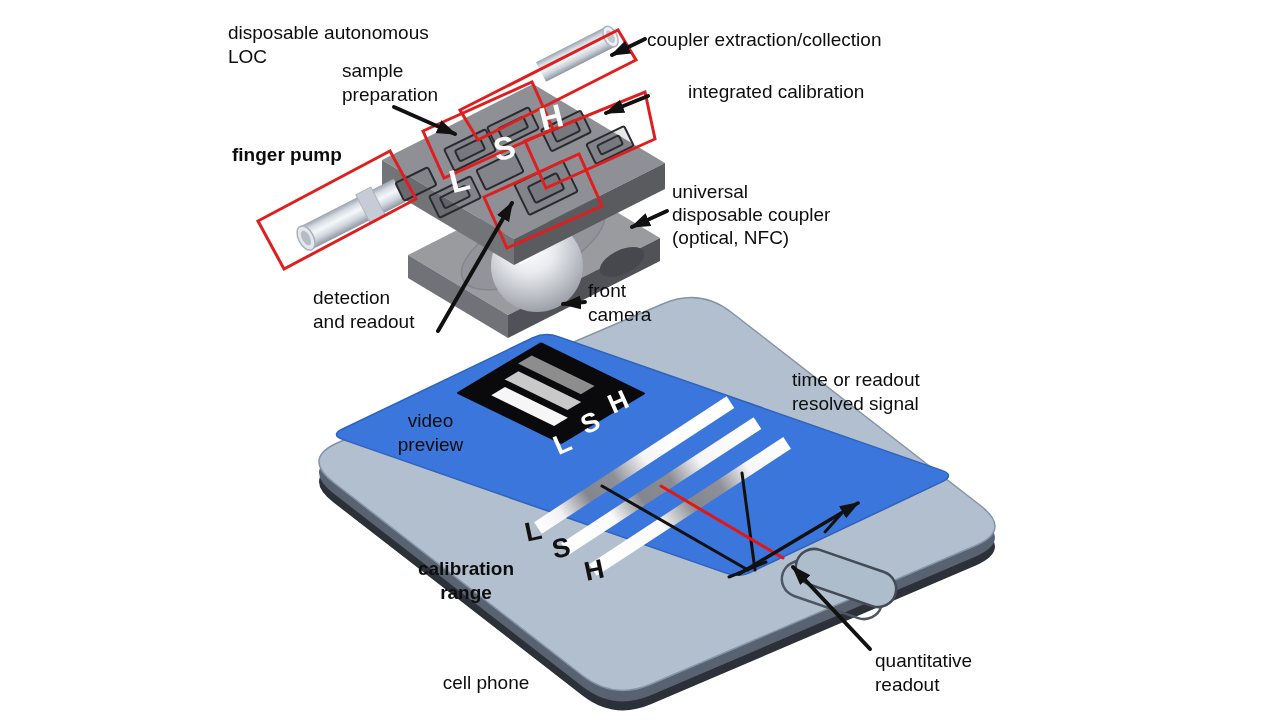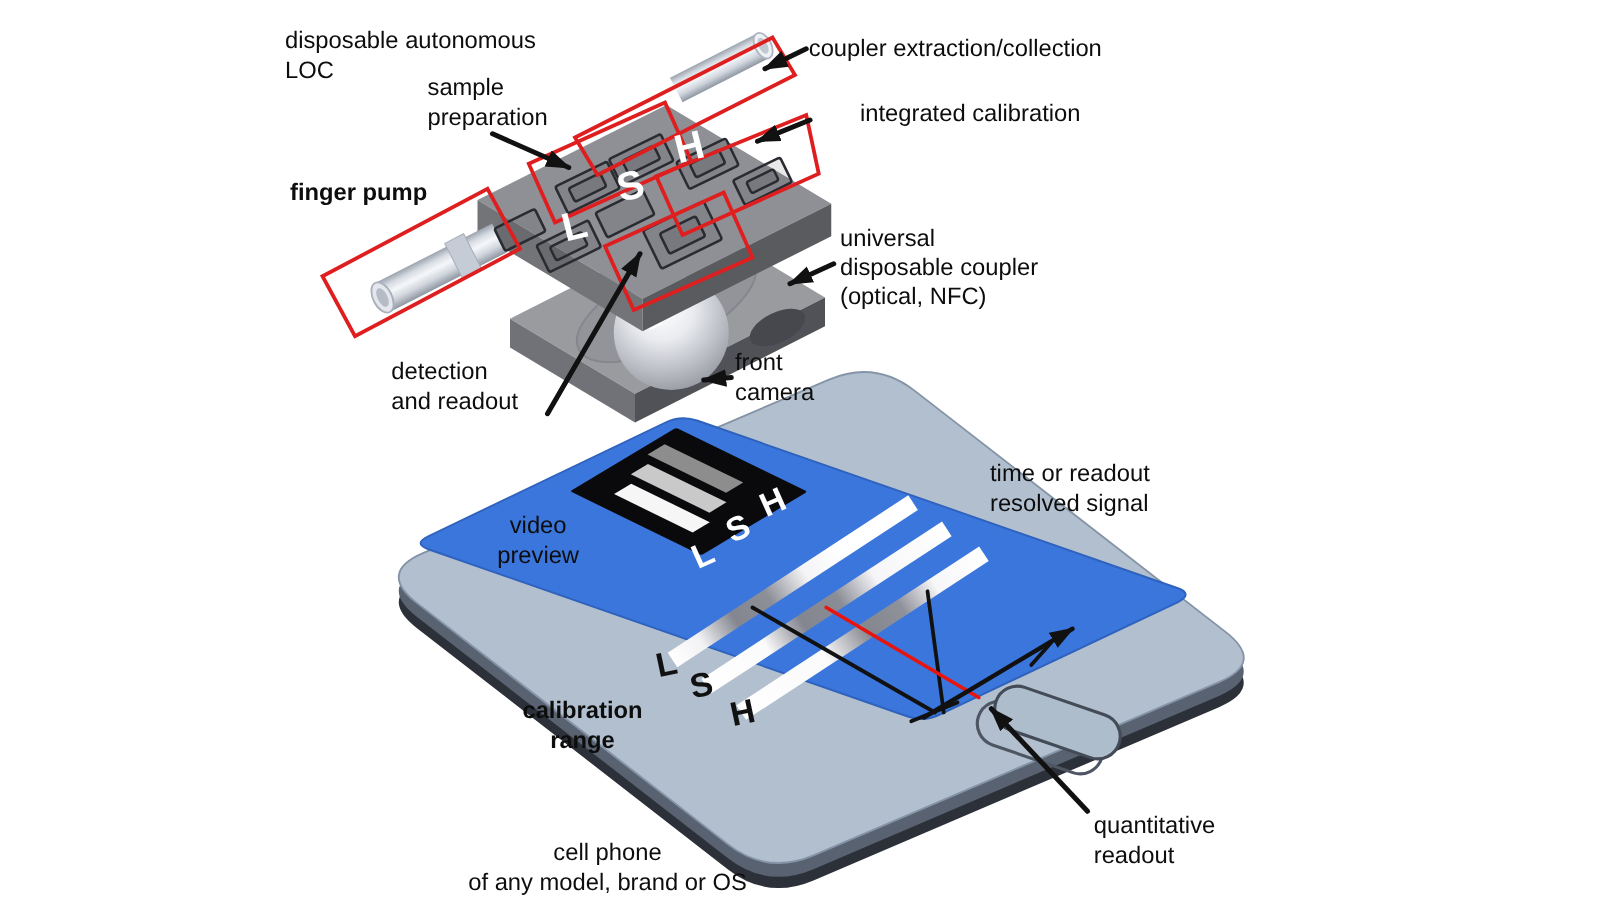--- a/index.html
+++ b/index.html
@@ -249,19 +249,18 @@
 <div class="lbl" style="left:792px;top:368px;">
   <span class="ln">time or readout</span>
   <span class="ln">resolved signal</span>
 </div>
 <div class="lbl rgt" style="left:400px;top:557px;width:132px;font-weight:bold;">
   <span class="ln">calibration</span>
   <span class="ln">range</span>
 </div>
 <div class="lbl ctr" style="left:360px;top:647px;width:252px;margin-top:24px;">
   <span class="ln">cell phone</span>
-  <span class="ln">of any model, brand or OS</span>
 </div>
 <div class="lbl" style="left:875px;top:649px;">
   <span class="ln">quantitative</span>
   <span class="ln">readout</span>
 </div>
 </div>
 
 </body></html>

